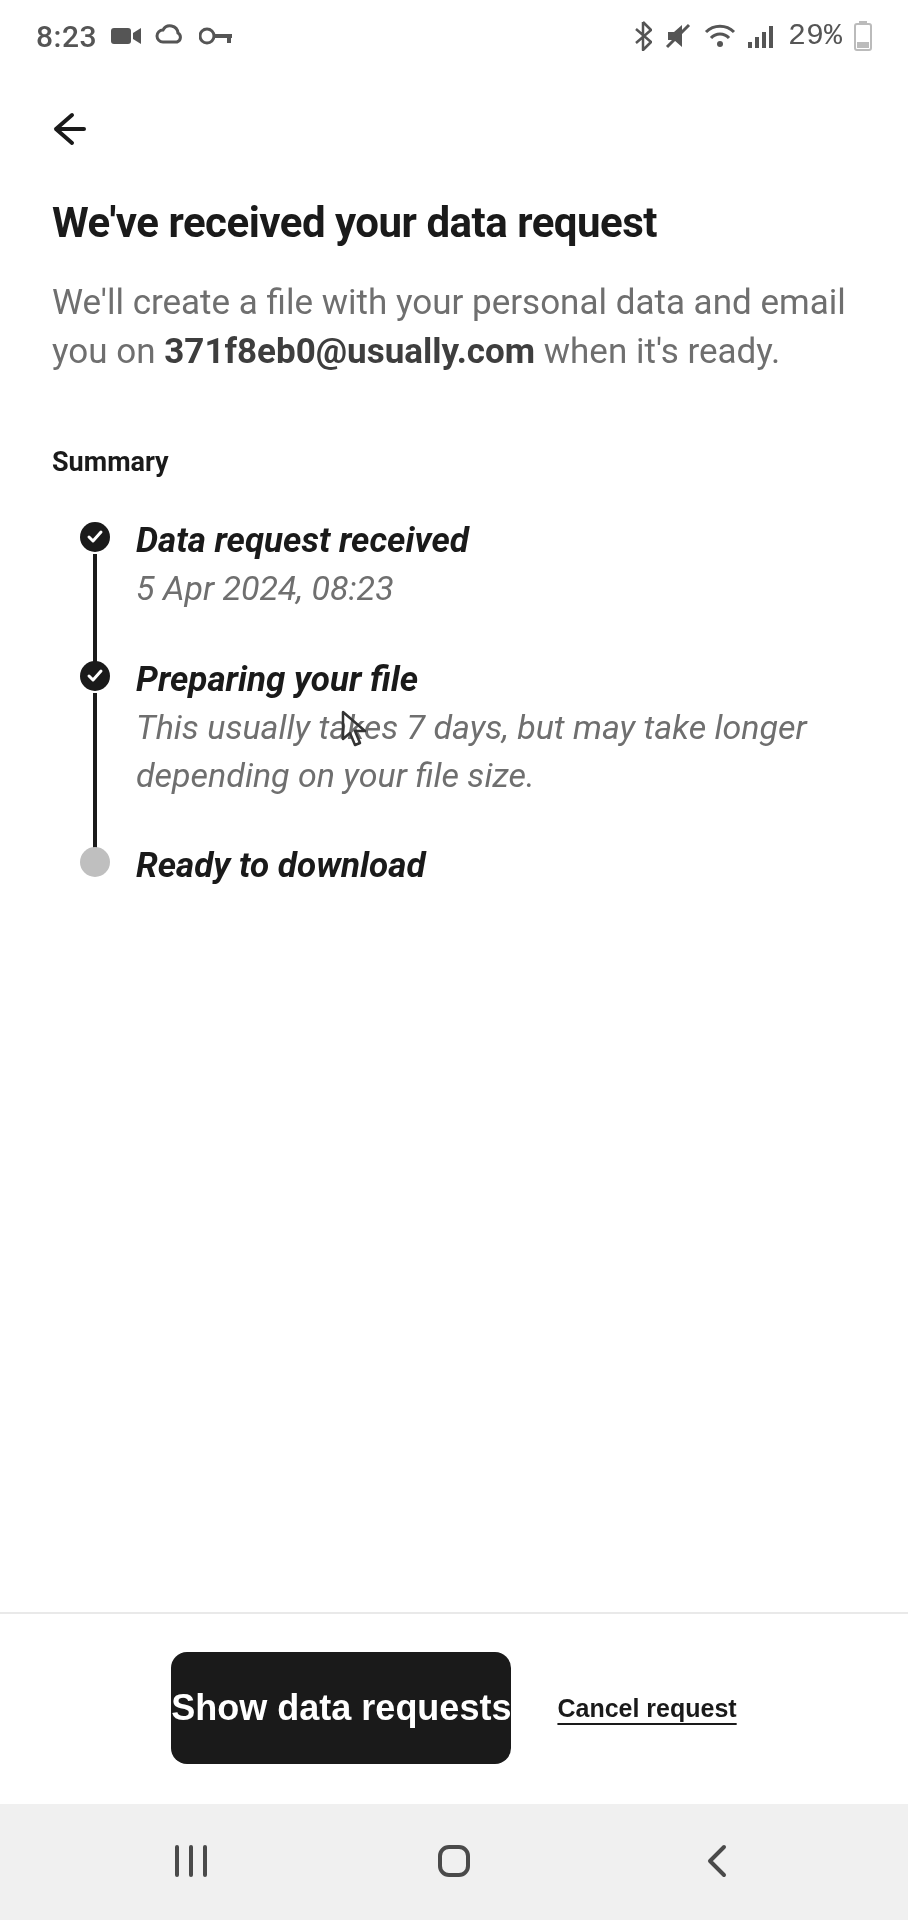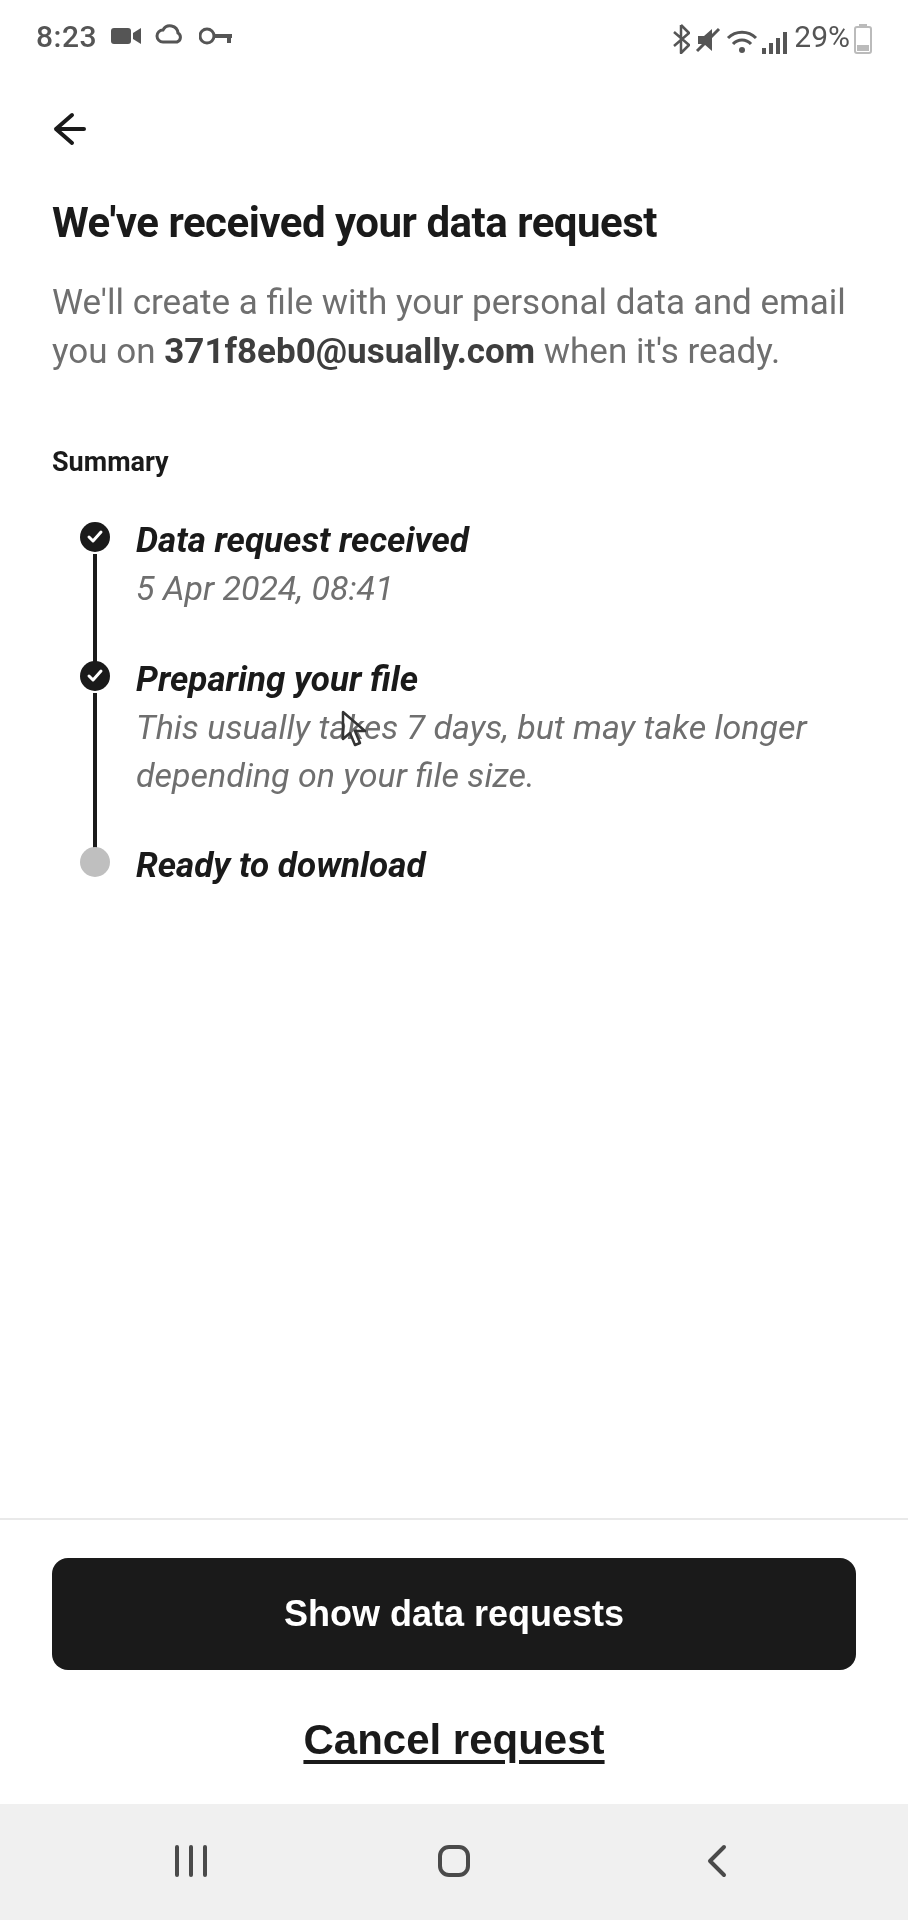--- a/index.html
+++ b/index.html
@@ -29,22 +29,23 @@
       color: #555;
     }
     .status-left {
       display: flex;
       align-items: center;
       gap: 14px;
       text-align: center;
     }
     .status-right {
       display: flex;
-      align-items: flex-end;
-      gap: 4px;
+      align-items: center;
+      gap: 12px;
+      font-family: Liberation Mono, monospace;
     }
     .status-time {
       font-weight: 500;
       letter-spacing: 0.5px;
     }
     .status-ico {
       display: inline-flex;
       align-items: center;
       justify-content: center;
     }
@@ -156,39 +157,38 @@
     }
     .cursor {
       position: absolute;
       pointer-events: none;
     }
     
     .footer {
       border-top: 2px solid #e9e9e9;
       padding: 38px 52px 40px 52px;
       display: flex;
-      flex-direction: column;
       align-items: stretch;
       gap: 46px;
       justify-content: center;
     }
     .primary-btn {
       background: #1a1a1a;
       color: #fff;
       border: none;
       border-radius: 16px;
       height: 112px;
       font-size: 36px;
       font-weight: 600;
       cursor: pointer;
     }
     .link-btn {
       background: none;
       border: none;
-      font-size: 42px;
+      font-size: 25px;
       font-weight: 600;
       color: #1a1a1a;
       text-decoration: underline;
       text-underline-offset: 6px;
       cursor: pointer;
       align-self: center;
     }
     
     .android-nav {
       height: 116px;
@@ -296,21 +296,21 @@
       <div class="tl-item">
         <div class="tl-dot done">
           <span>
             <svg width="18" height="18" viewBox="0 0 18 18">
                 <path d="M3 9 L7 13 L15 4" fill="none" stroke="#fff" stroke-width="3" stroke-linecap="round" stroke-linejoin="round"></path>
               </svg>
           </span>
         </div>
         <div class="tl-line"></div>
         <div class="tl-title">Data request received</div>
-        <div class="tl-desc">5 Apr 2024, 08:41</div>
+        <div class="tl-desc">5 Apr 2024, 08:23</div>
       </div>
 
       <div class="tl-item" style="position:relative;">
         <div class="tl-dot done">
           <span>
             <svg width="18" height="18" viewBox="0 0 18 18">
                 <path d="M3 9 L7 13 L15 4" fill="none" stroke="#fff" stroke-width="3" stroke-linecap="round" stroke-linejoin="round"></path>
               </svg>
           </span>
         </div>

